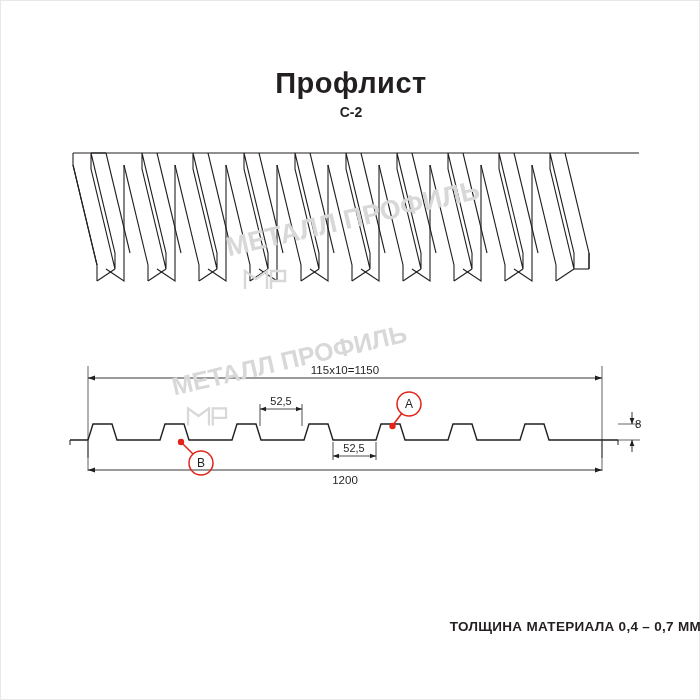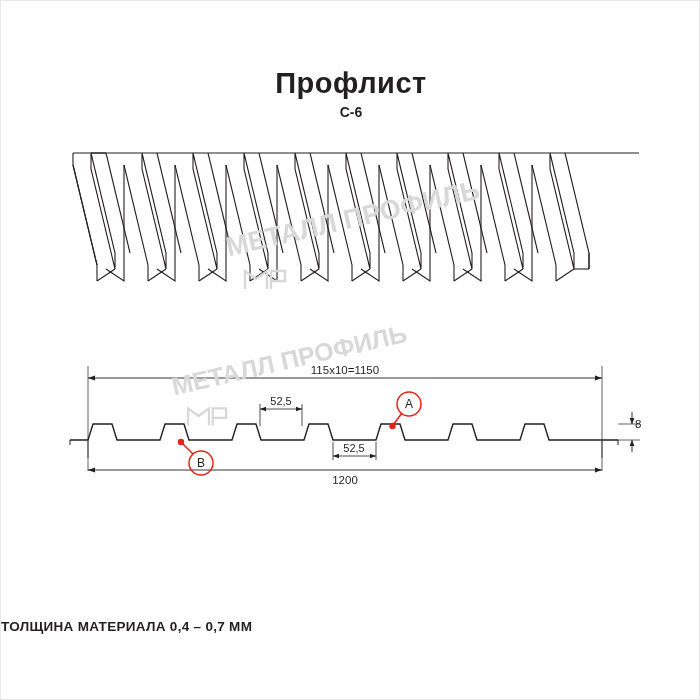--- a/index.html
+++ b/index.html
@@ -54,21 +54,21 @@
     top: 345px;
     left: 39px;
     width: 610px;
     height: 150px;
   }
   .footer {
     position: absolute;
     top: 618px;
     left: 0;
     width: 700px;
-    text-align: left;
+    text-align: right;
     font-size: 13.5px;
     font-weight: bold;
     letter-spacing: 0.3px;
   }
   .wm {
     position: absolute;
     pointer-events: none;
     color: #d8d8d8;
     font-weight: bold;
     font-family: "Liberation Sans", sans-serif;
@@ -101,21 +101,21 @@
     font-family: "Liberation Sans", sans-serif;
     fill: #231f20;
   }
 </style>
 </head>
 <body>
 
 <div class="page">
 
   <div class="title">Профлист</div>
-  <div class="subtitle">С-6</div>
+  <div class="subtitle">С-2</div>
 
   <div class="iso-wrap">
     <svg width="590" height="170" viewBox="0 0 590 170">
       <g stroke="#231f20" stroke-width="1.1" fill="none" stroke-linejoin="miter">
 
         <path d="M12,12 L578,12"></path>
         <path d="M12,12 L12,24 L36,124 L36,140"></path>
 
         <g>
           <path d="M12,24 L36,124"></path>

